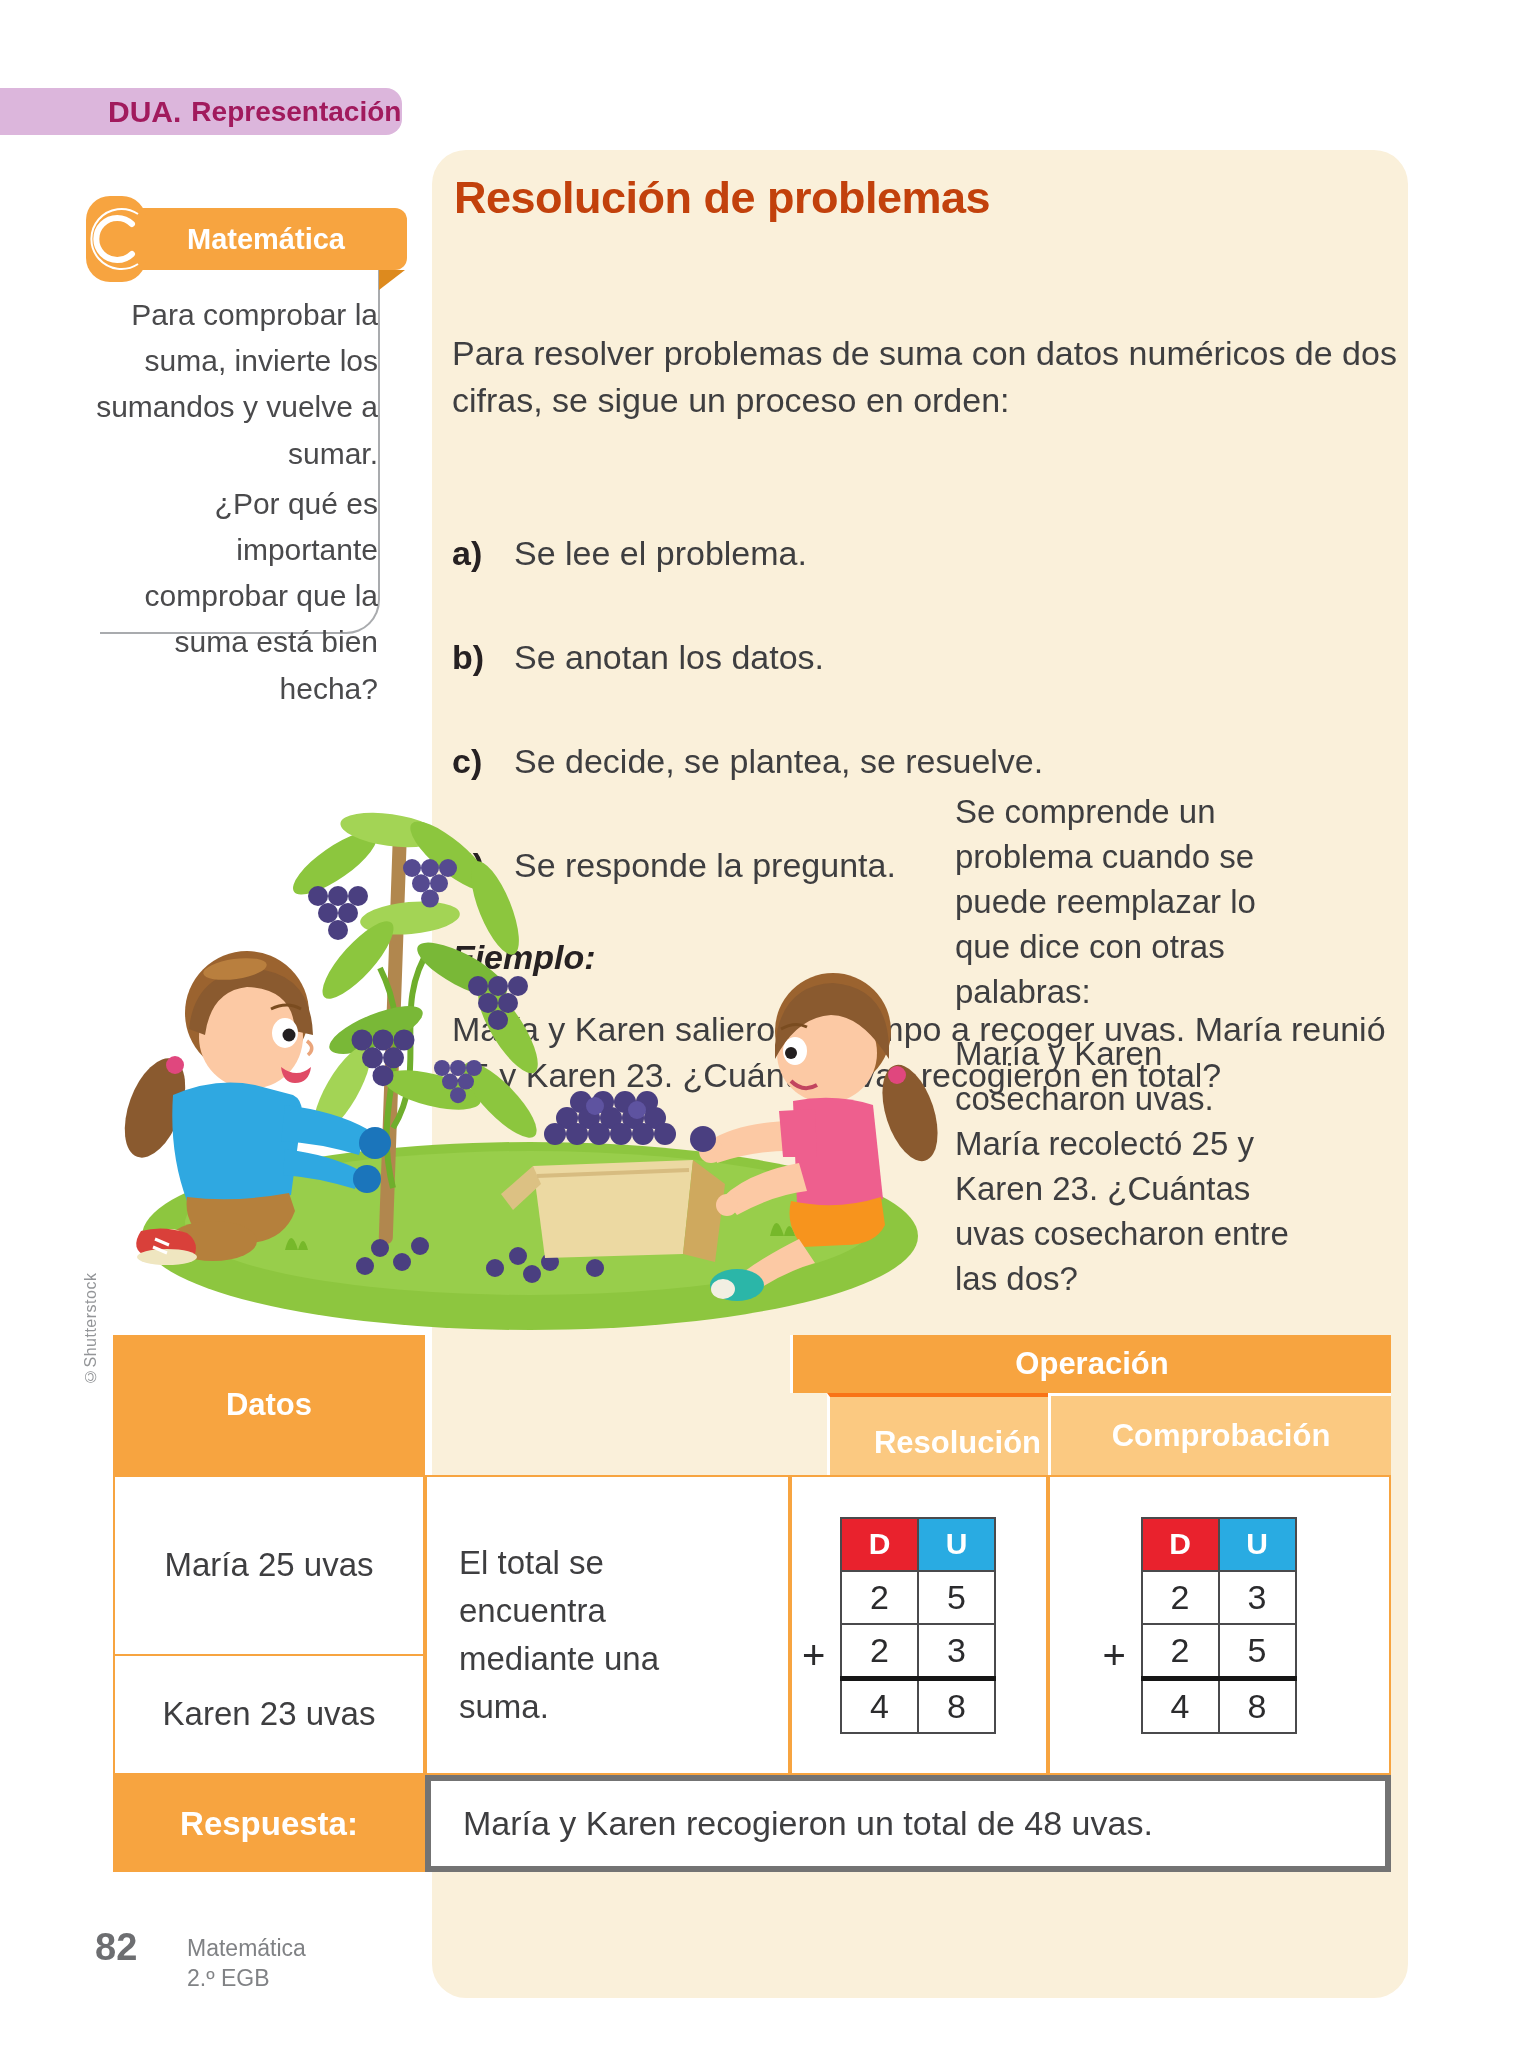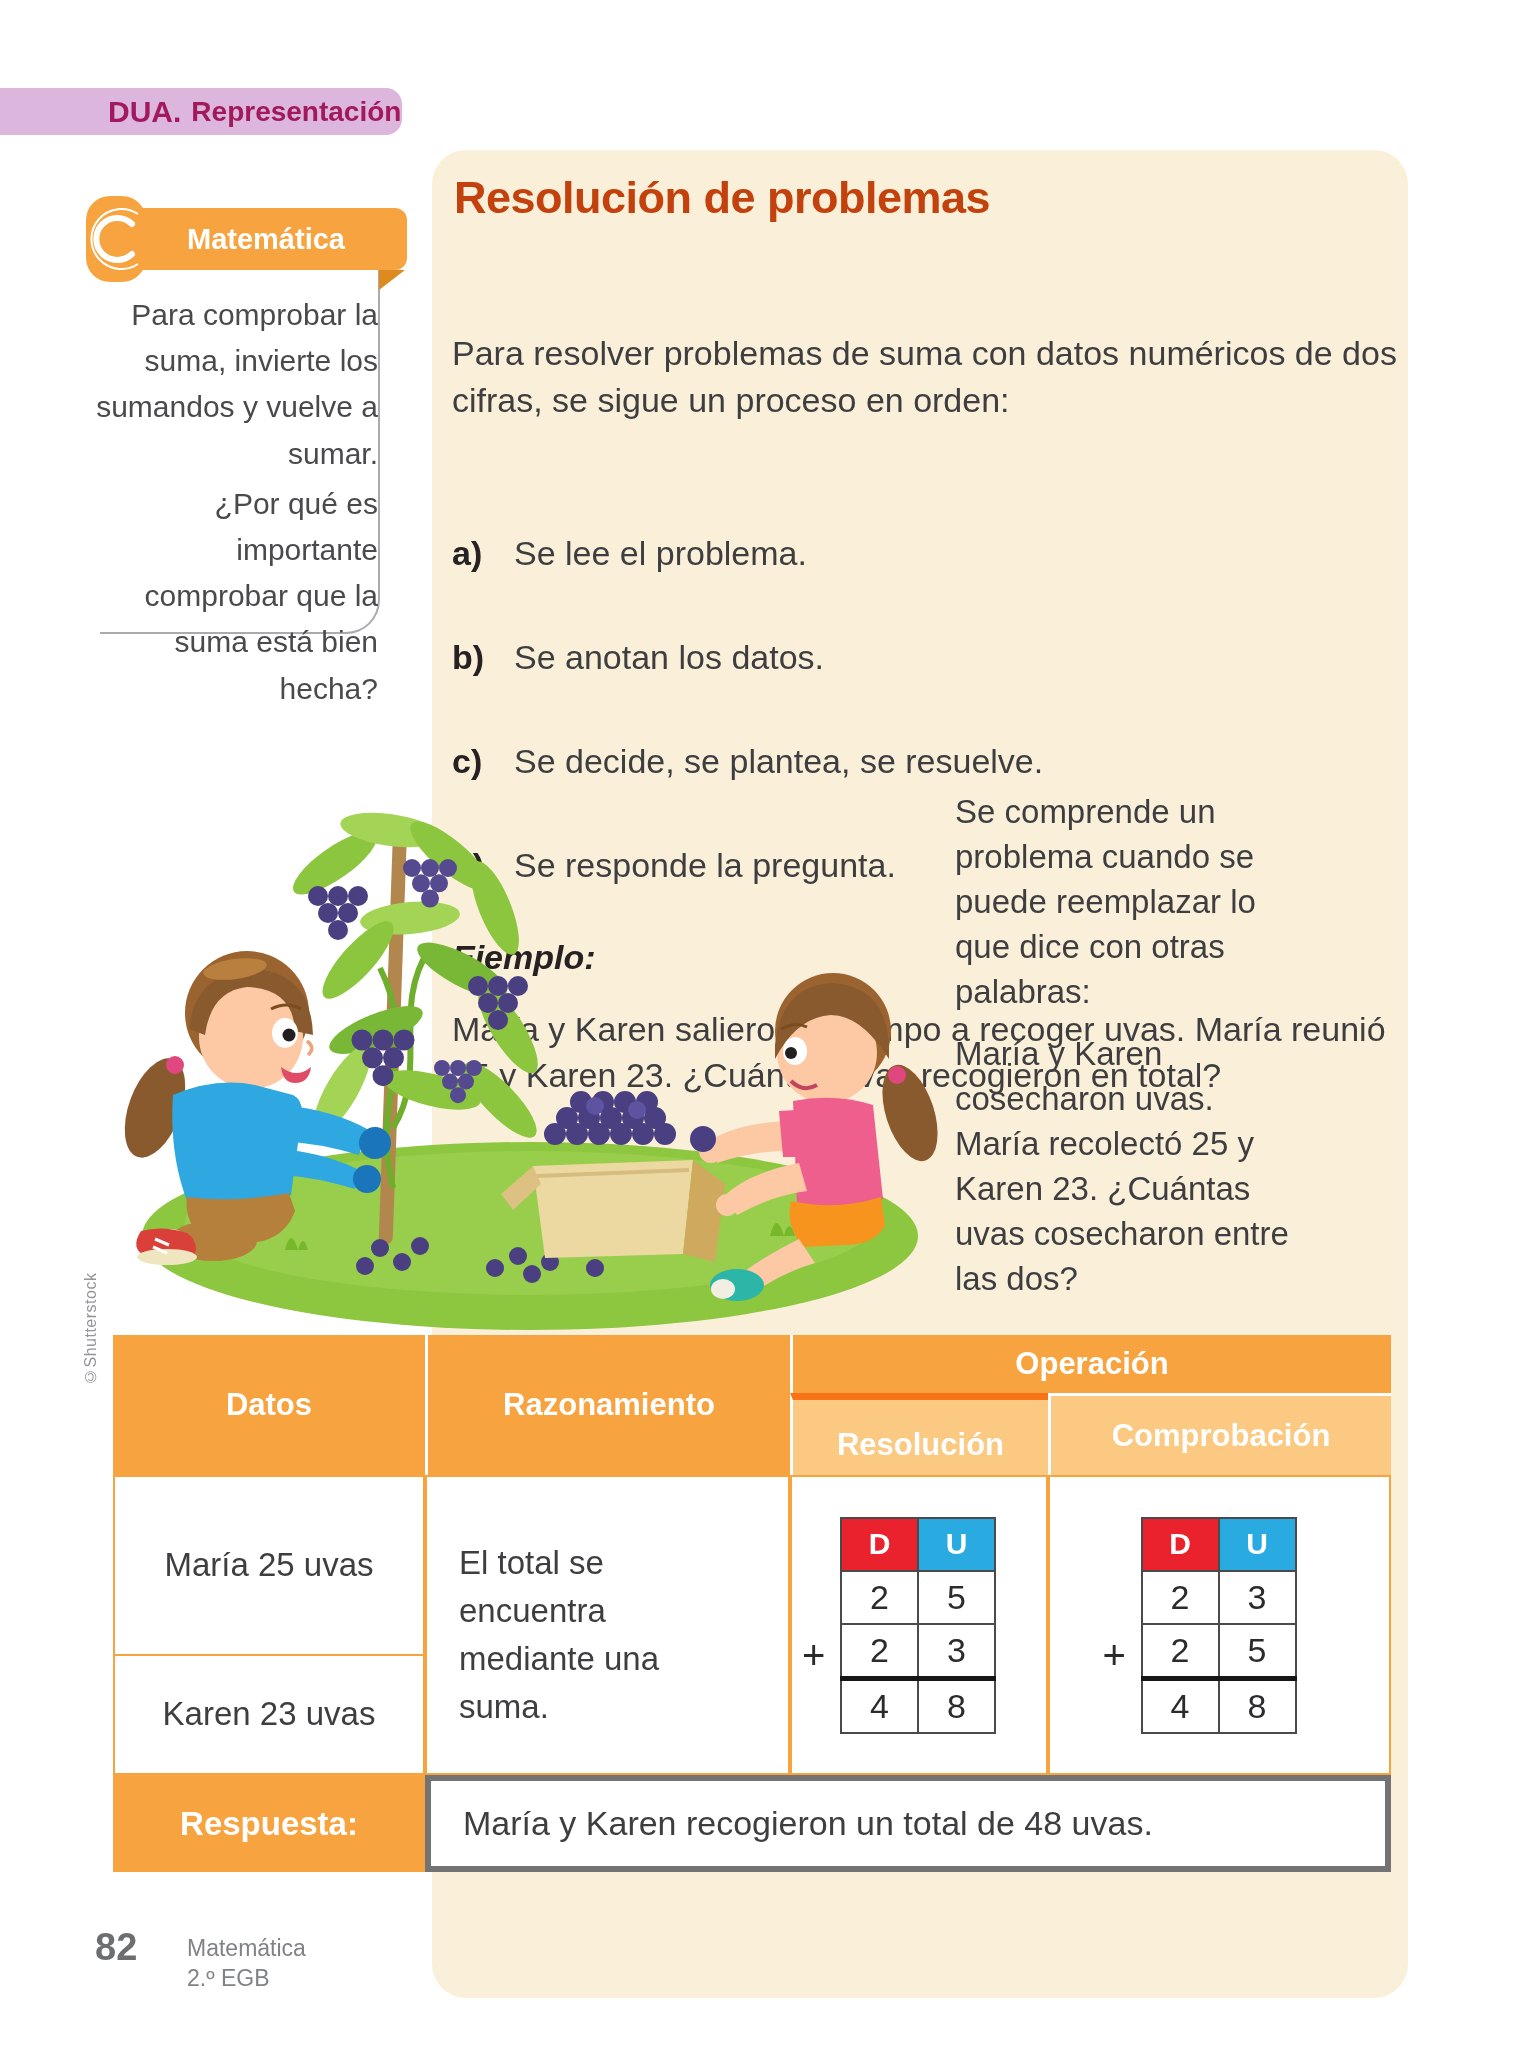--- a/index.html
+++ b/index.html
@@ -41,21 +41,21 @@
           font-size:16px;color:#939598;letter-spacing:.5px;}
   .illu{position:absolute;left:80px;top:768px;width:890px;height:570px;}
 
   
   .btable{position:absolute;left:113px;top:1335px;width:1278px;height:537px;}
   .cell{position:absolute;box-sizing:border-box;display:flex;align-items:center;justify-content:center;}
   .hd-cell{background:#f7a440;color:#fff;font-weight:bold;font-size:31px;}
   .h-datos{left:0;top:0;width:312px;height:140px;}
   .h-raz{left:312px;top:0;width:365px;height:140px;border-left:3px solid #fff;}
   .h-oper{left:677px;top:0;width:601px;height:58px;border-left:3px solid #fff;}
-  .h-res{left:677px;top:58px;width:258px;height:96px;background:#fbc981;border-left:3px solid #fff;border-top:7px solid #f97316;}
+  .h-res{left:714px;top:58px;width:258px;height:96px;background:#fbc981;border-left:3px solid #fff;border-top:4px solid #f97316;}
   .h-comp{left:935px;top:58px;width:343px;height:82px;background:#fbc981;border-left:3px solid #fff;border-top:3px solid #fff;}
   .bd-cell{background:#fff;border:2px solid #f7a440;color:#3e3e40;font-size:33px;}
   .b-datos{left:0;top:140px;width:312px;height:300px;flex-direction:column;padding:0;}
   .b-datos .d1{height:180px;width:100%;display:flex;align-items:center;justify-content:center;border-bottom:2px solid #f7a440;box-sizing:border-box;}
   .b-datos .d2{height:118px;width:100%;display:flex;align-items:center;justify-content:center;}
   .b-raz{left:312px;top:140px;width:365px;height:300px;align-items:flex-start;justify-content:flex-start;padding:62px 0 0 32px;}
   .b-raz .inner{width:280px;line-height:1.45;}
   .b-res{left:677px;top:140px;width:258px;height:300px;}
   .b-comp{left:935px;top:140px;width:343px;height:300px;}
   .b-resp-label{left:0;top:440px;width:312px;height:97px;background:#f7a440;color:#fff;font-weight:bold;font-size:33px;border:2px solid #f7a440;}
@@ -256,21 +256,20 @@
 
   <div class="sidecol">
     <p>Se comprende un problema cuando se puede reemplazar lo que dice con otras palabras:</p>
     <p>María y Karen cosecharon uvas. María recolectó 25 y Karen 23. ¿Cuántas uvas cosecharon entre las dos?</p>
   </div>
 
   <div class="credit">©Shutterstock</div>
 
   <div class="btable">
     <div class="cell hd-cell h-datos">Datos</div>
-    <div class="cell hd-cell h-raz">Razonamiento</div>
     <div class="cell hd-cell h-oper">Operación</div>
     <div class="cell hd-cell h-res">Resolución</div>
     <div class="cell hd-cell h-comp">Comprobación</div>
 
     <div class="cell bd-cell b-datos">
       <div class="d1">María 25 uvas</div>
       <div class="d2">Karen 23 uvas</div>
     </div>
 
     <div class="cell bd-cell b-raz">

